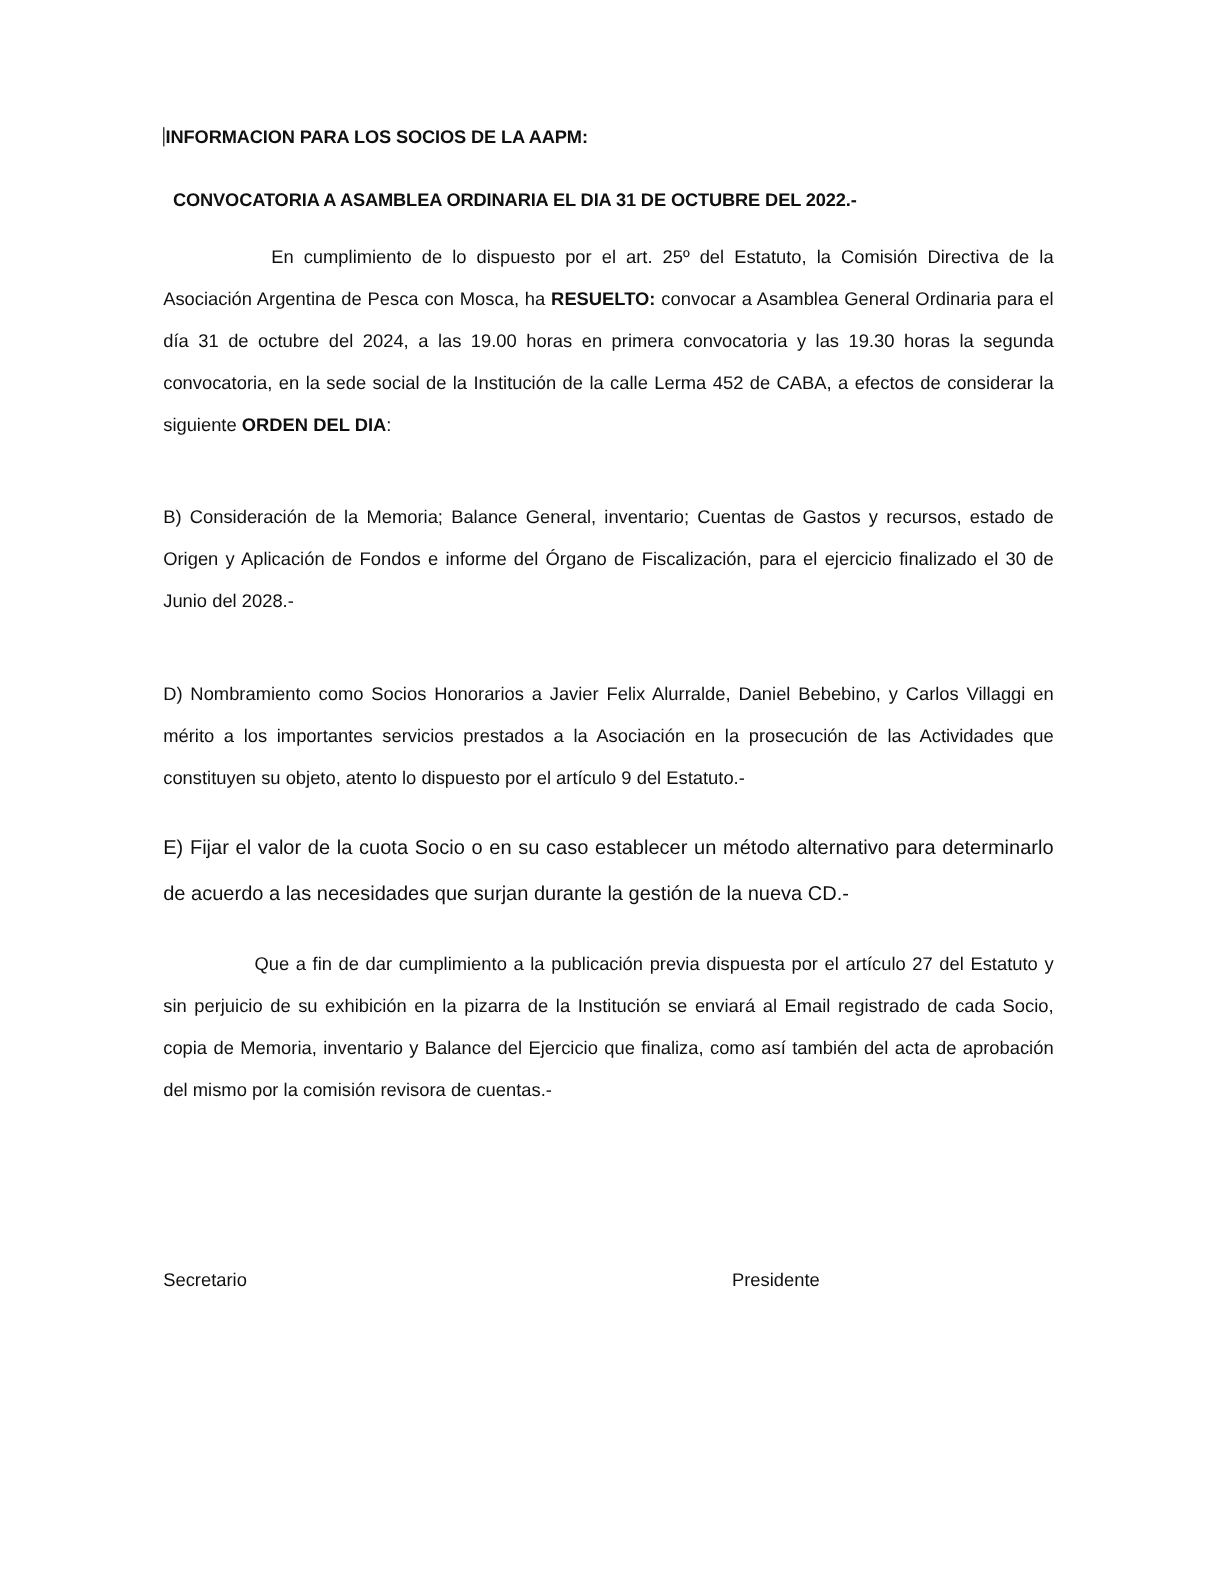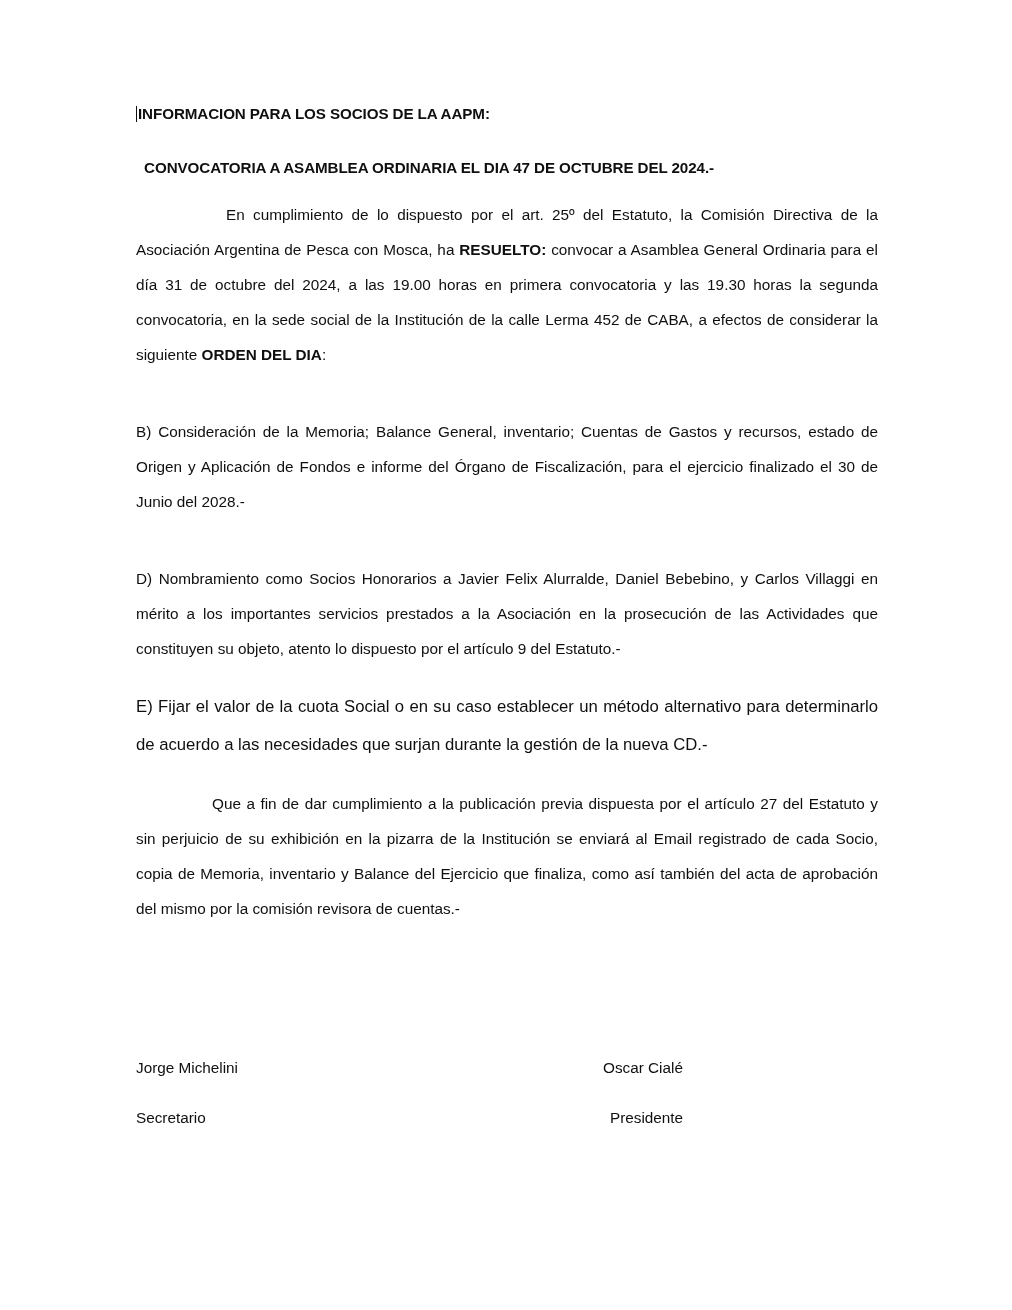--- a/index.html
+++ b/index.html
@@ -120,21 +120,21 @@
 <body>
 
 <div class="page">
 
   <div class="content">
 
     <div class="doc-heading heading-1"><span class="caret"></span><span>INFORMACION PARA LOS SOCIOS DE LA AAPM:</span></div>
 
     <div class="heading-gap"></div>
 
-    <div class="doc-heading heading-2"> CONVOCATORIA A ASAMBLEA ORDINARIA EL DIA 47 DE OCTUBRE DEL 2024.-</div>
+    <div class="doc-heading heading-2"> CONVOCATORIA A ASAMBLEA ORDINARIA EL DIA 31 DE OCTUBRE DEL 2022.-</div>
 
     <div class="par-gap-md"></div>
 
     <p class="body-par indent-lg"><span>En cumplimiento de lo dispuesto por el art. 25º del Estatuto, la Comisión Directiva de la Asociación Argentina de Pesca con Mosca, ha </span><b>RESUELTO:</b><span> convocar a Asamblea General Ordinaria para el día 31 de octubre del 2024, a las 19.00 horas en primera convocatoria y las 19.30 horas la segunda convocatoria, en la sede social de la Institución de la calle Lerma 452 de CABA, a efectos de considerar la siguiente </span><b>ORDEN DEL DIA</b><span>:</span></p>
 
     <div class="par-gap-sm"></div>
 
 
     <div class="par-gap-sm"></div>
 
@@ -142,32 +142,28 @@
 
     <div class="par-gap-sm"></div>
 
 
     <div class="par-gap-sm"></div>
 
     <p class="body-par">D) Nombramiento como Socios Honorarios a Javier Felix Alurralde, Daniel Bebebino, y Carlos Villaggi en mérito a los importantes servicios prestados a la Asociación en la prosecución de las Actividades que constituyen su objeto, atento lo dispuesto por el artículo 9 del Estatuto.-</p>
 
     <div class="par-gap-md"></div>
 
-    <p class="body-par larger">E) Fijar el valor de la cuota Social o en su caso establecer un método alternativo para determinarlo de acuerdo a las necesidades que surjan durante la gestión de la nueva CD.-</p>
+    <p class="body-par larger">E) Fijar el valor de la cuota Socio o en su caso establecer un método alternativo para determinarlo de acuerdo a las necesidades que surjan durante la gestión de la nueva CD.-</p>
 
     <div class="par-gap-md"></div>
 
     <p class="body-par indent-md">Que a fin de dar cumplimiento a la publicación previa dispuesta por el artículo 27 del Estatuto y sin perjuicio de su exhibición en la pizarra de la Institución se enviará al Email registrado de cada Socio, copia de Memoria, inventario y Balance del Ejercicio que finaliza, como así también del acta de aprobación del mismo por la comisión revisora de cuentas.-</p>
 
   </div>
 
   <div class="signatures">
     <div class="sig-row">
-      <span class="sig-left">Jorge Michelini</span>
-      <span class="sig-right-name">Oscar Cialé</span>
-    </div>
-    <div class="sig-row">
       <span class="sig-left">Secretario</span>
       <span class="sig-right-role">Presidente</span>
     </div>
   </div>
 
 </div>
 
 </body></html>

